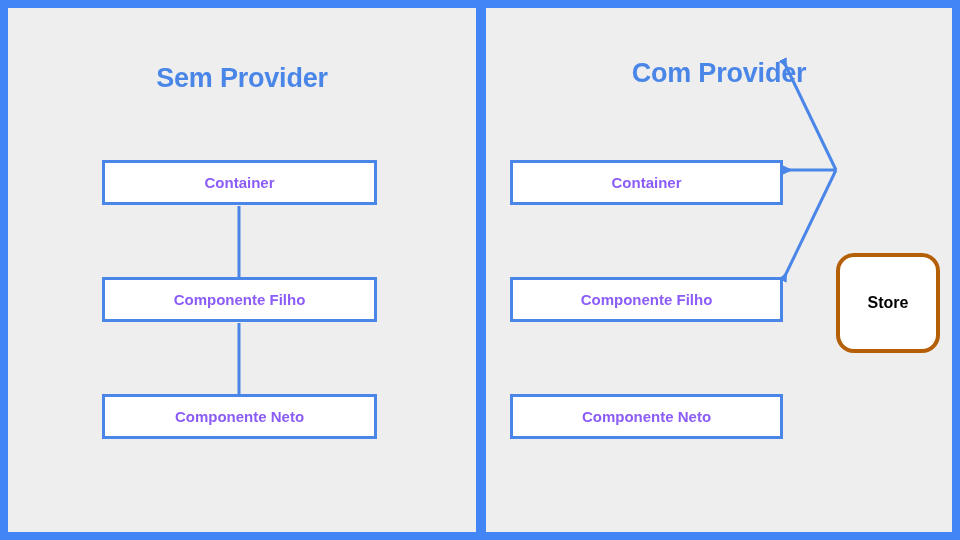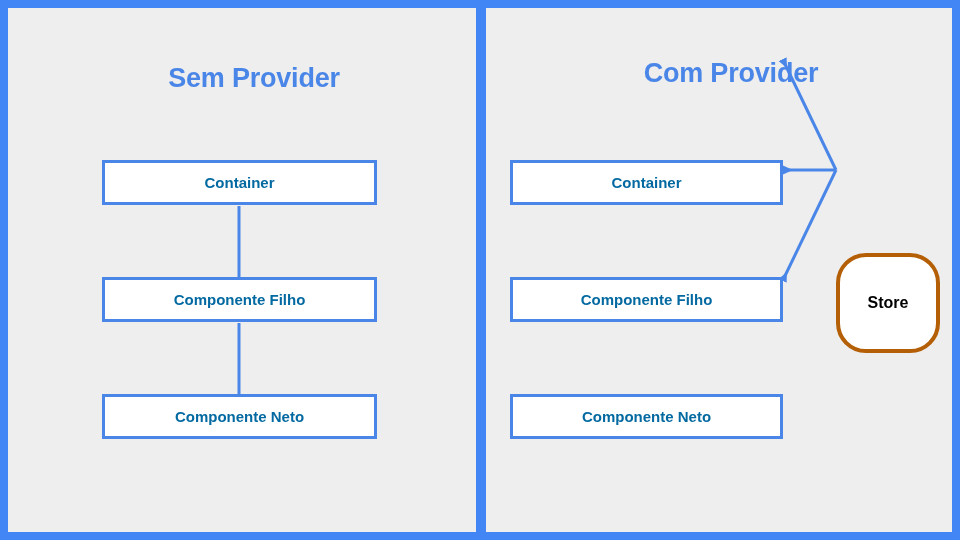--- a/index.html
+++ b/index.html
@@ -25,21 +25,20 @@
   #panel-right { left: 486px; width: 466px; }
 
   .panel-title {
     position: absolute;
     left: 0;
     width: 100%;
     text-align: center;
     color: #4a86e8;
     font-weight: bold;
     letter-spacing: -0.2px;
-    padding-left: 12px;
   }
   #title-left  { top: 55px; font-size: 27px; }
   #title-right { top: 50px; font-size: 27px; }
   .panel-subtitle {
     position: absolute;
     left: 0;
     width: 100%;
     text-align: center;
     top: 86px;
     color: #4a86e8;
@@ -48,21 +47,21 @@
   }
 
   .node-box {
     position: absolute;
     background: #ffffff;
     border: 3px solid #4a86e8;
     box-sizing: border-box;
     display: flex;
     align-items: center;
     justify-content: center;
-    color: #0369a1;
+    color: #8b5cf6;
     font-weight: bold;
     font-size: 15px;
   }
 
   .store-box {
     position: absolute;
     background: #ffffff;
     border: 4px solid #b45f06;
     border-radius: 18px;
     box-sizing: border-box;
@@ -138,18 +137,18 @@
     </div>
 
     <div class="node-box" style="left:24px; top:269px; width:273px; height:45px;">
       <span>Componente Filho</span>
     </div>
 
     <div class="node-box" style="left:24px; top:386px; width:273px; height:45px;">
       <span>Componente Neto</span>
     </div>
 
-    <div class="store-box" style="left:350px; top:245px; width:104px; height:100px;border-radius:30px;">
+    <div class="store-box" style="left:350px; top:245px; width:104px; height:100px;">
       <span>Store</span>
     </div>
   </div>
 
 </div>
 
 </body></html>

